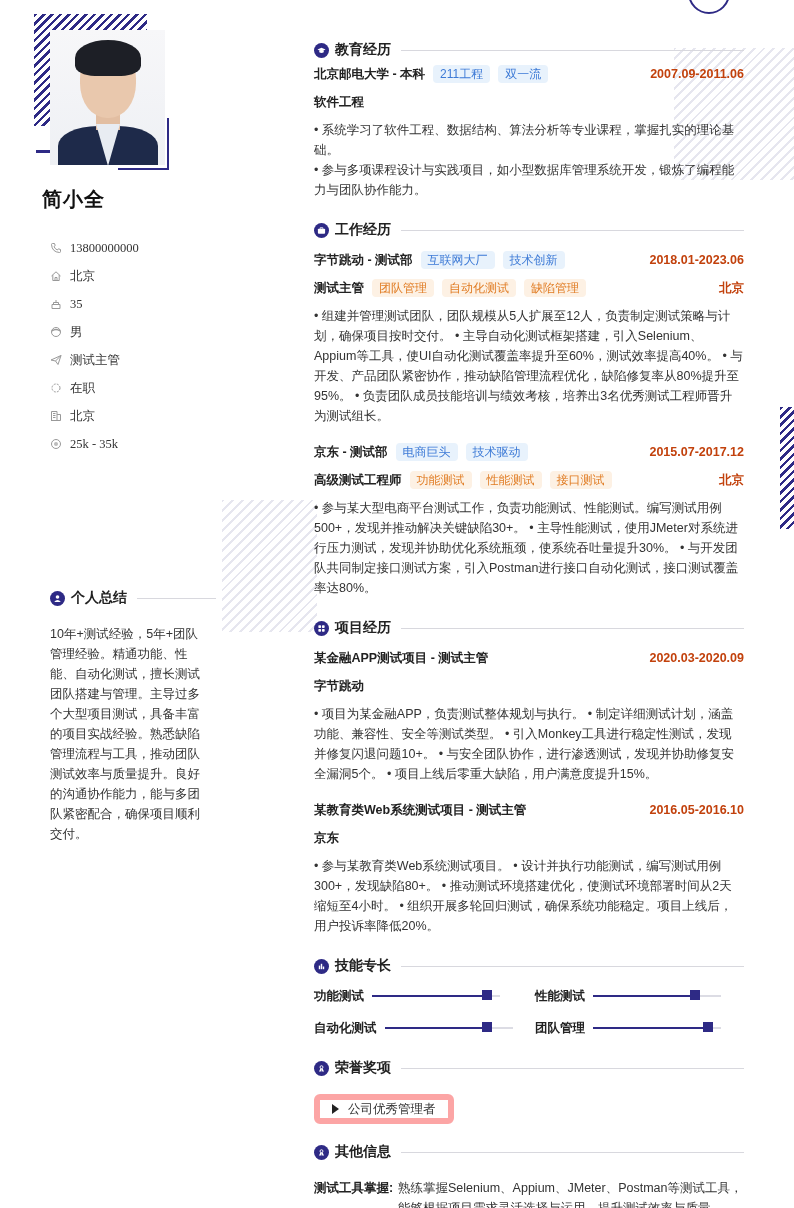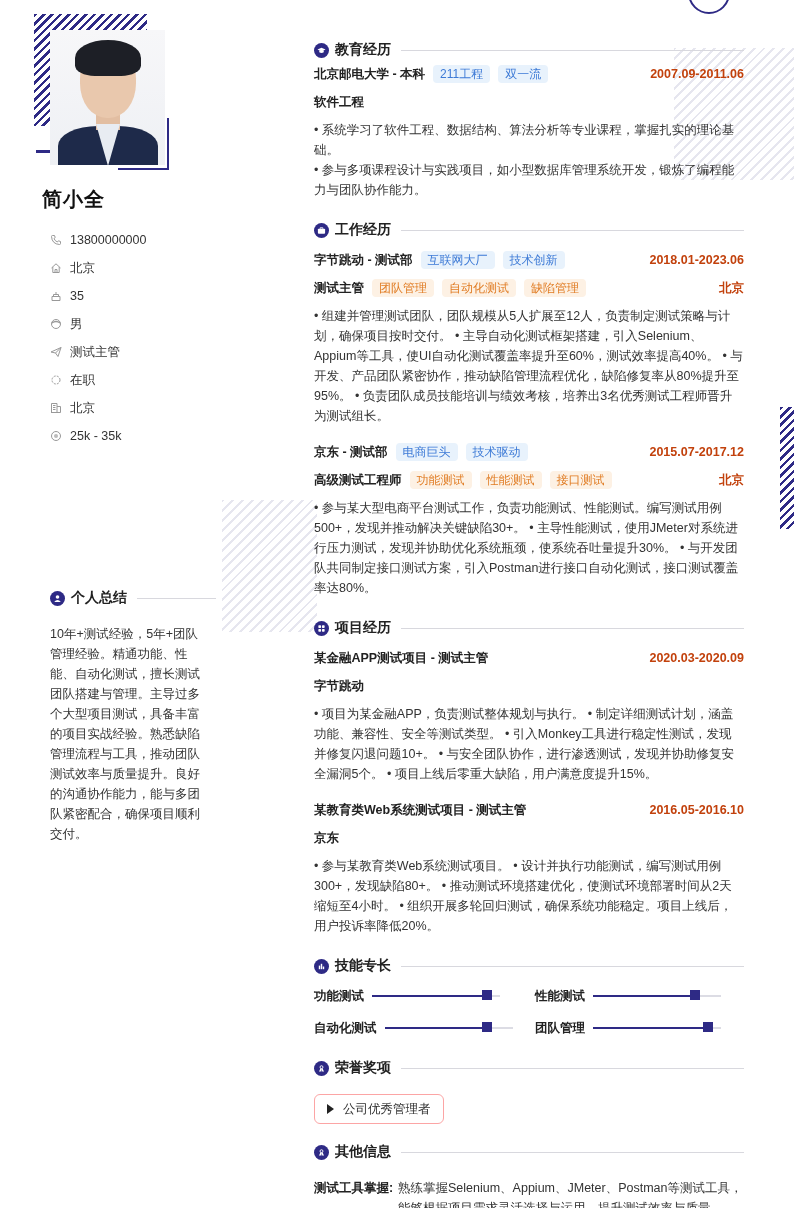--- a/index.html
+++ b/index.html
@@ -28,21 +28,21 @@
     background: linear-gradient(#f7f7f9, #eef0f4); overflow: hidden;
   }
   .photo .head { position:absolute; left: 30px; top: 16px; width: 56px; height: 72px; border-radius: 45% 45% 48% 48%; background: #e9c8ad; }
   .photo .hair { position:absolute; left: 25px; top: 10px; width: 66px; height: 36px; border-radius: 50% 50% 30% 30%; background: #1d1f26; }
   .photo .suit { position:absolute; left: 8px; top: 96px; width: 100px; height: 50px; border-radius: 40% 40% 0 0; background: #1e2a4a; }
   .photo .shirt { position:absolute; left: 46px; top: 94px; width: 24px; height: 42px; background: #e8ecf2; clip-path: polygon(0 0,100% 0,50% 100%); }
   .photo .neck { position:absolute; left: 46px; top: 80px; width: 24px; height: 20px; background: #e2bea2; }
 
   .name { position: absolute; left: 42px; top: 186px; font-size: 20px; font-weight: bold; color: #111; letter-spacing: 1px; }
 
-  .info-list { position: absolute; left: 50px; top: 226px; width: 180px; }
+  .info-list { position: absolute; left: 50px; top: 234px; width: 180px; font-family: Liberation Serif, serif; }
   .info-item { display: flex; align-items: center; height: 28px; font-size: 12.5px; color: #333; }
   .info-item .ic { width: 12px; height: 12px; margin-right: 8px; color: #999; display:flex; align-items:center; justify-content:center; }
   .info-item svg { width: 12px; height: 12px; }
 
   .summary-head { position: absolute; left: 50px; top: 588px; width: 166px; display: flex; align-items: center; }
   .summary-text { position: absolute; left: 50px; top: 624px; width: 160px; font-size: 12.5px; line-height: 20px; color: #333; }
 
   
   .sec-head { display: flex; align-items: center; height: 20px; }
   .sec-icon { width: 15px; height: 15px; border-radius: 50%; background: #2e2a85; display:flex; align-items:center; justify-content:center; margin-right: 6px; flex-shrink: 0; }
@@ -62,21 +62,21 @@
   .tag.orange { background: #fdf1e4; color: #e07b22; }
   .desc { font-size: 12.5px; line-height: 20px; color: #333; margin-top: 4px; }
 
   .skills { display: grid; grid-template-columns: 221px 209px; row-gap: 12px; margin-top: 10px; }
   .skill { display: flex; align-items: center; height: 20px; font-size: 12.5px; font-weight: bold; color: #222; }
   .skill .lbl { white-space: nowrap; margin-right: 8px; }
   .track { position: relative; width: 128px; height: 2px; background: #dcdce4; }
   .track .fill { position:absolute; left:0; top:0; height: 2px; background: #2e2a85; }
   .track .thumb { position:absolute; top: -5px; width: 10px; height: 10px; background: #2e2a85; margin-left: -5px; }
 
-  .award { display:inline-flex; align-items:center; height: 30px; padding: 0 12px; border: 1px solid #fca5a5; border-radius: 6px; font-size: 12.5px; color: #333; margin-top: 16px; }
+  .award { display:inline-flex; align-items:center; height: 30px; padding: 0 12px; border: 6px solid #fca5a5; border-radius: 6px; font-size: 12.5px; color: #333; margin-top: 16px; }
   .award .tri { width: 0; height: 0; border-left: 7px solid #222; border-top: 5px solid transparent; border-bottom: 5px solid transparent; margin-right: 9px; }
 
   .other { display:flex; font-size: 12.5px; line-height: 20px; margin-top: 16px; }
   .other .k { font-weight: bold; color: #222; white-space: nowrap; width: 84px; }
   .other .v { color: #333; width: 346px; }
 </style>
 </head>
 <body>
 
 <div class="deco stripes-dark" id="deco-photo-stripes">

